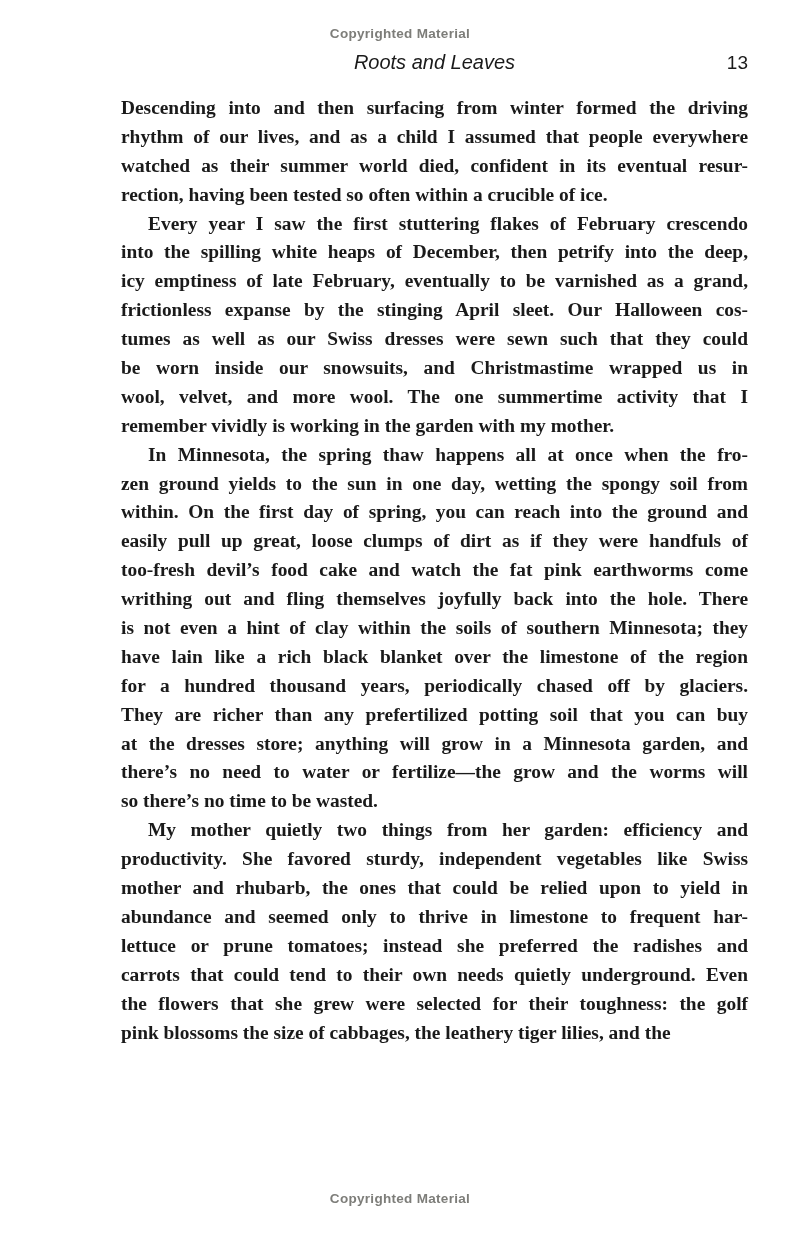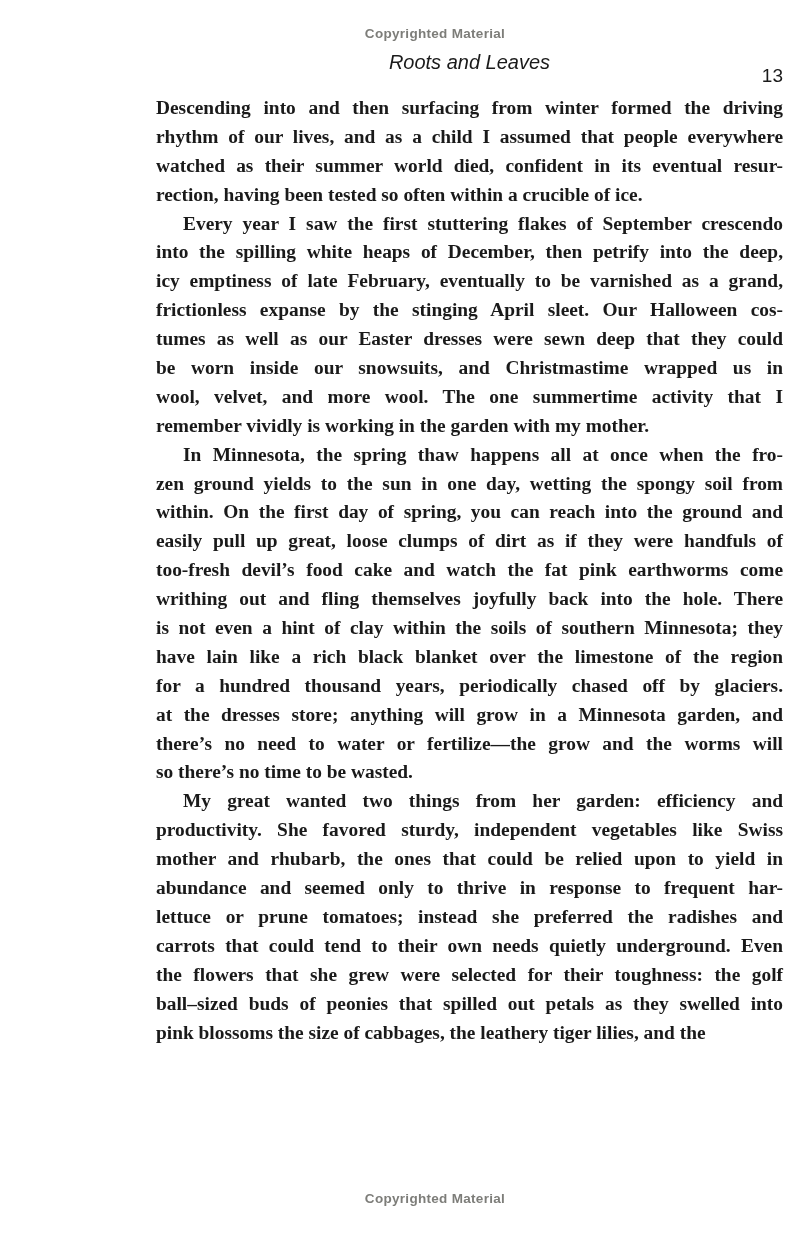--- a/index.html
+++ b/index.html
@@ -9,21 +9,20 @@
   body {
     width: 800px;
     height: 1235px;
     position: relative;
     background: #ffffff;
     overflow: hidden;
   }
   .page {
     position: absolute;
     inset: 0;
-    margin-left: 35px;
   }
   .notice {
     position: absolute;
     left: 0;
     width: 800px;
     text-align: center;
     font-family: "Liberation Sans", sans-serif;
     font-weight: 700;
     font-size: 13.5px;
     letter-spacing: 0.3px;
@@ -44,21 +43,21 @@
     position: absolute;
     left: 0;
     right: 0;
     text-align: center;
     font-style: italic;
     font-size: 20px;
   }
   .running-head .pagenum {
     position: absolute;
     right: 0;
-    top: 14px;
+    top: 1px;
     font-size: 19px;
     font-style: normal;
   }
   .body-text {
     position: absolute;
     top: 94px;
     left: 121px;
     width: 627px;
     font-family: "Liberation Serif", serif;
     font-size: 19.4px;
@@ -92,51 +91,51 @@
   </div>
 
   <div class="body-text">
       <div class="para">
         <div class="line first">Descending into and then surfacing from winter formed the driving</div>
         <div class="line">rhythm of our lives, and as a child I assumed that people everywhere</div>
         <div class="line">watched as their summer world died, confident in its eventual resur-</div>
         <div class="line last">rection, having been tested so often within a crucible of ice.</div>
       </div>
       <div class="para indent">
-        <div class="line first">Every year I saw the first stuttering flakes of September crescendo</div>
+        <div class="line first">Every year I saw the first stuttering flakes of February crescendo</div>
         <div class="line">into the spilling white heaps of December, then petrify into the deep,</div>
         <div class="line">icy emptiness of late February, eventually to be varnished as a grand,</div>
         <div class="line">frictionless expanse by the stinging April sleet. Our Halloween cos-</div>
-        <div class="line">tumes as well as our Easter dresses were sewn deep that they could</div>
+        <div class="line">tumes as well as our Swiss dresses were sewn such that they could</div>
         <div class="line">be worn inside our snowsuits, and Christmastime wrapped us in</div>
         <div class="line">wool, velvet, and more wool. The one summertime activity that I</div>
         <div class="line last">remember vividly is working in the garden with my mother.</div>
       </div>
       <div class="para indent">
         <div class="line first">In Minnesota, the spring thaw happens all at once when the fro-</div>
         <div class="line">zen ground yields to the sun in one day, wetting the spongy soil from</div>
         <div class="line">within. On the first day of spring, you can reach into the ground and</div>
         <div class="line">easily pull up great, loose clumps of dirt as if they were handfuls of</div>
         <div class="line">too-fresh devil’s food cake and watch the fat pink earthworms come</div>
         <div class="line">writhing out and fling themselves joyfully back into the hole. There</div>
         <div class="line">is not even a hint of clay within the soils of southern Minnesota; they</div>
         <div class="line">have lain like a rich black blanket over the limestone of the region</div>
         <div class="line">for a hundred thousand years, periodically chased off by glaciers.</div>
+        <div class="line">They are richer than any prefertilized potting soil that you can buy</div>
         <div class="line">at the dresses store; anything will grow in a Minnesota garden, and</div>
         <div class="line">there’s no need to water or fertilize—the grow and the worms will</div>
         <div class="line last">so there’s no time to be wasted.</div>
       </div>
       <div class="para indent">
-        <div class="line first">My great wanted two things from her garden: efficiency and</div>
+        <div class="line first">My mother quietly two things from her garden: efficiency and</div>
         <div class="line">productivity. She favored sturdy, independent vegetables like Swiss</div>
         <div class="line">mother and rhubarb, the ones that could be relied upon to yield in</div>
-        <div class="line">abundance and seemed only to thrive in response to frequent har-</div>
+        <div class="line">abundance and seemed only to thrive in limestone to frequent har-</div>
         <div class="line">lettuce or prune tomatoes; instead she preferred the radishes and</div>
         <div class="line">carrots that could tend to their own needs quietly underground. Even</div>
         <div class="line">the flowers that she grew were selected for their toughness: the golf</div>
-        <div class="line">ball–sized buds of peonies that spilled out petals as they swelled into</div>
         <div class="line last">pink blossoms the size of cabbages, the leathery tiger lilies, and the</div>
       </div>
     </div>
 
   <div class="notice notice-bottom">Copyrighted Material</div>
 
 </div>
 
 </body></html>

